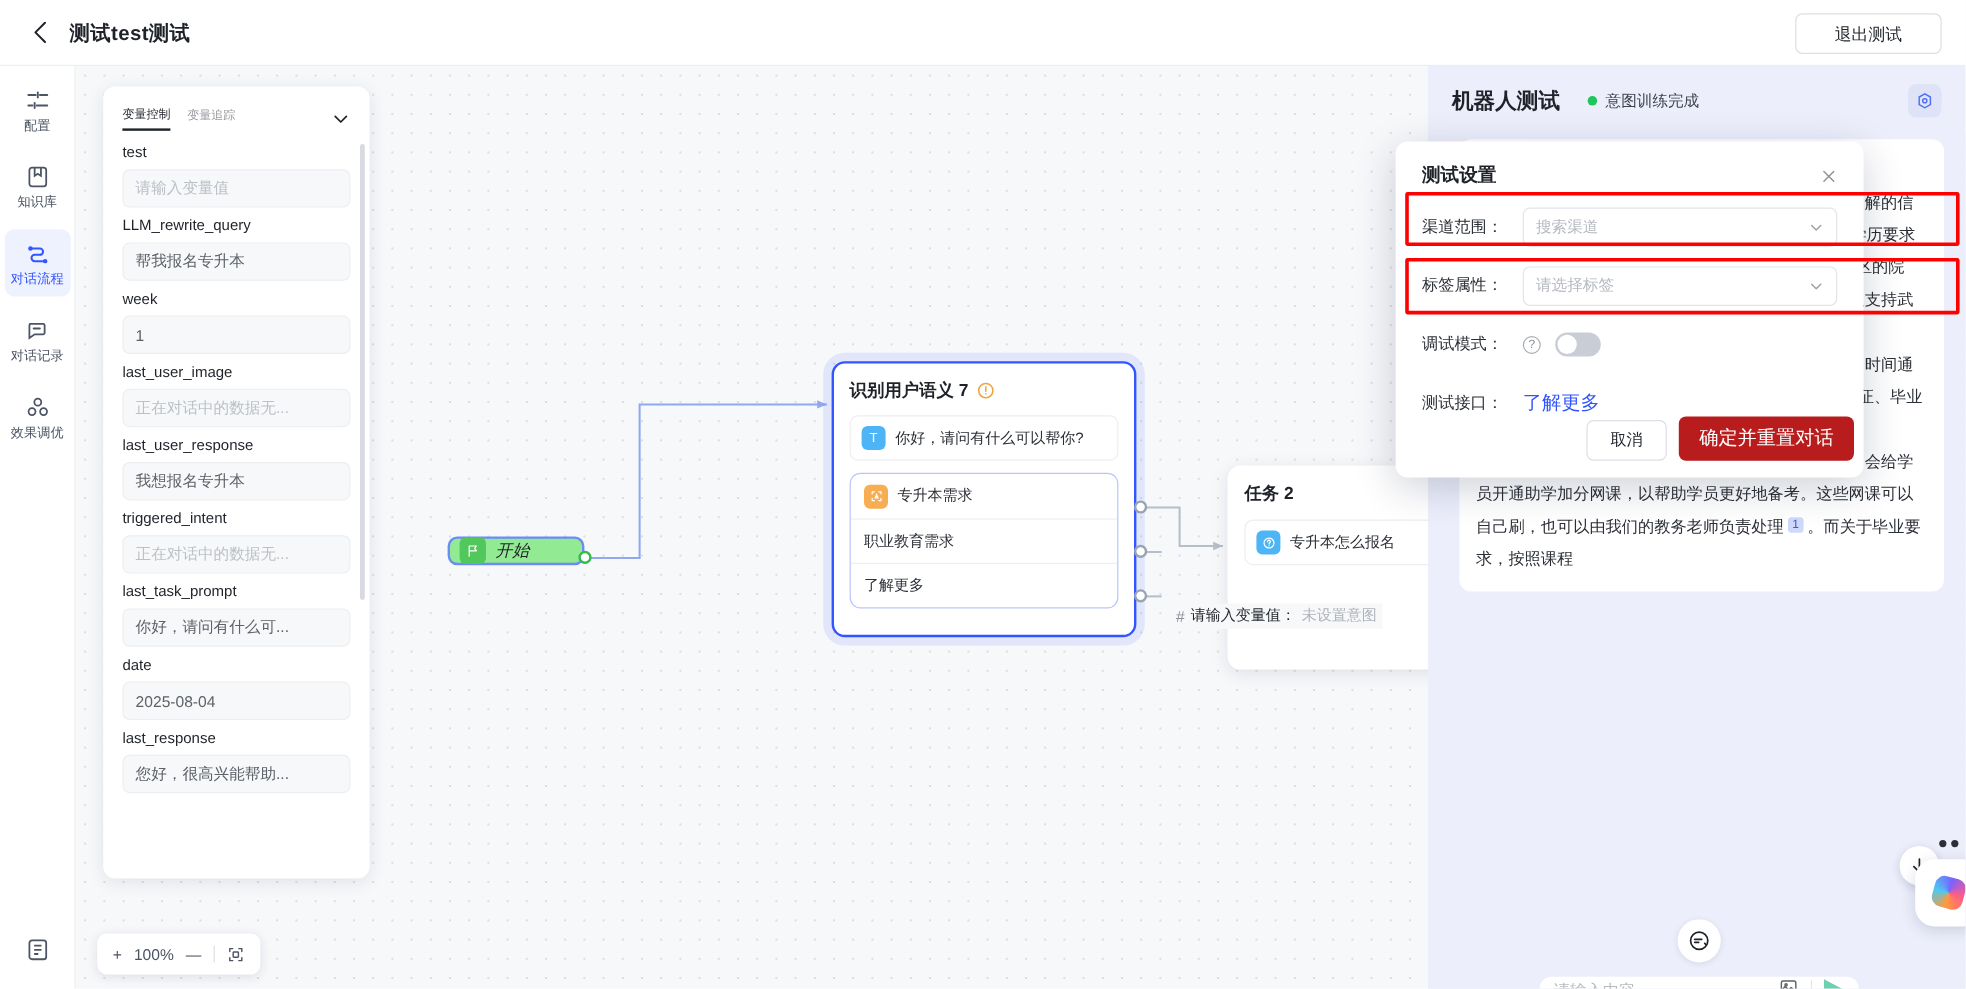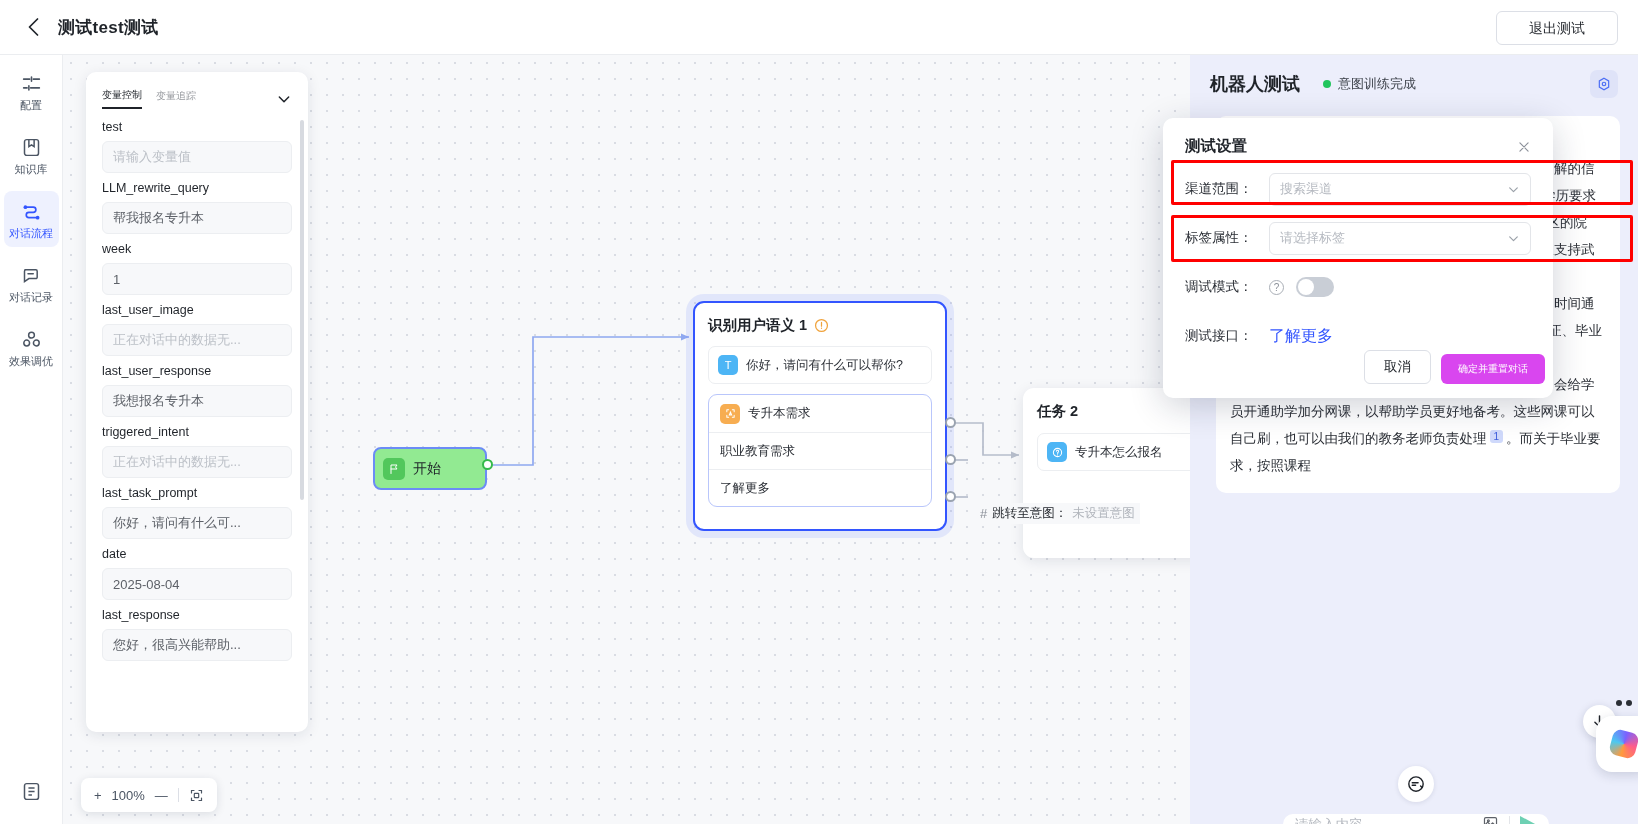--- a/index.html
+++ b/index.html
@@ -98,24 +98,25 @@
     position: absolute; left: 18px; bottom: 12px; height: 34px;
     background: #fff; border-radius: 8px; box-shadow: 0 2px 10px rgba(20,30,60,.12);
     display: flex; align-items: center; padding: 0 13px; gap: 10px; z-index: 14;
     font-size: 13px; color: #4b5563;
   }
   .zoombar .zb { cursor: pointer; display: flex; align-items: center; }
   .zb-div { width: 1px; height: 14px; background: #dcdfe6; }
 
   
   .node-start {
-    position: absolute; left: 310px; top: 392px; width: 114px; height: 43px;
+    position: absolute; left: 310px; top: 392px; width: 114px; height: 24px;
     background: #92ea92; border: 2px solid #6b8cf5; border-radius: 8px;
     display: flex; align-items: center; padding-left: 8px; gap: 8px; z-index: 8;
     cursor: pointer;
+    font-style: italic;
   }
   .start-ico {
     width: 22px; height: 22px; border-radius: 5px; background: #52c75c;
     display: flex; align-items: center; justify-content: center;
   }
   .start-label { font-size: 14px; color: #1f2329; font-weight: 500; }
   .port {
     position: absolute; width: 11px; height: 11px; border-radius: 50%;
     background: #fff; border: 2px solid #9aa3b0; z-index: 9;
   }
@@ -276,22 +277,22 @@
   }
   .md-link { font-size: 16px; color: #3355ff; cursor: pointer; }
   .md-actions {
     position: absolute; right: 8px; bottom: 14px; display: flex; gap: 10px; align-items: flex-end; margin-top: 27px;
   }
   .btn-cancel {
     padding: 7px 19px; border: 1px solid #dcdfe6; border-radius: 6px; background: #fff;
     font-size: 13.5px; cursor: pointer; color: #1f2329; font-family: inherit;
   }
   .btn-primary {
-    padding: 8px 17px; border: 0; border-radius: 6px; background: #d946ef; color: #fff;
-    font-size: 10px; cursor: pointer; font-family: Liberation Serif, serif; font-weight: 500;
+    padding: 8px 17px; border: 0; border-radius: 6px; background: #b91c1c; color: #fff;
+    font-size: 16px; cursor: pointer; font-family: Liberation Serif, serif; font-weight: 500;
   }
 </style>
 </head>
 <body>
 
 <div id="app">
 
   <div class="topbar">
     <div class="back-arrow">
       <svg width="11" height="18" viewBox="0 0 11 18" fill="none">
@@ -380,21 +381,21 @@
         <svg width="12" height="12" viewBox="0 0 24 24" fill="none" stroke="#fff" stroke-width="2" stroke-linecap="round" stroke-linejoin="round">
           <path d="M6 21V4h12l-3 4 3 4H6"></path>
         </svg>
       </div>
       <div class="start-label">开始</div>
     </div>
     <div class="port green" style="left:419px; top:404px;"></div>
 
     <div class="node-intent">
       <div class="ni-title">
-        <span>识别用户语义 1</span>
+        <span>识别用户语义 7</span>
         <span class="ni-warn">
           <svg width="15" height="15" viewBox="0 0 24 24" fill="none" stroke="#f0a33c" stroke-width="2" stroke-linecap="round">
             <circle cx="12" cy="12" r="9.5"></circle>
               <path d="M12 7v6M12 16.3v.2"></path>
           </svg>
         </span>
       </div>
       <div class="ni-prompt">
         <span class="sq-ico sq-blue">T</span>
         <span>你好，请问有什么可以帮你?</span>
@@ -430,21 +431,21 @@
               <path d="M9.5 9.5a2.5 2.5 0 1 1 3 2.4V14"></path>
               <path d="M12 17v.2"></path>
           </svg>
         </span>
         <span>专升本怎么报名</span>
       </div>
     </div>
 
     <div class="jump-chip">
       <span class="jump-hash">#</span>
-      <span class="jump-k">跳转至意图：</span>
+      <span class="jump-k">请输入变量值：</span>
       <span class="jump-v">未设置意图</span>
     </div>
 
     <div class="varpanel">
       <div class="var-tabs">
         <div class="var-tab active">变量控制</div>
         <div class="var-tab">变量追踪</div>
         <div class="var-caret">
           <svg width="16" height="16" viewBox="0 0 24 24" fill="none" stroke="#1f2329" stroke-width="2.2" stroke-linecap="round" stroke-linejoin="round">
             <path d="M5 9l7 7 7-7"></path>

